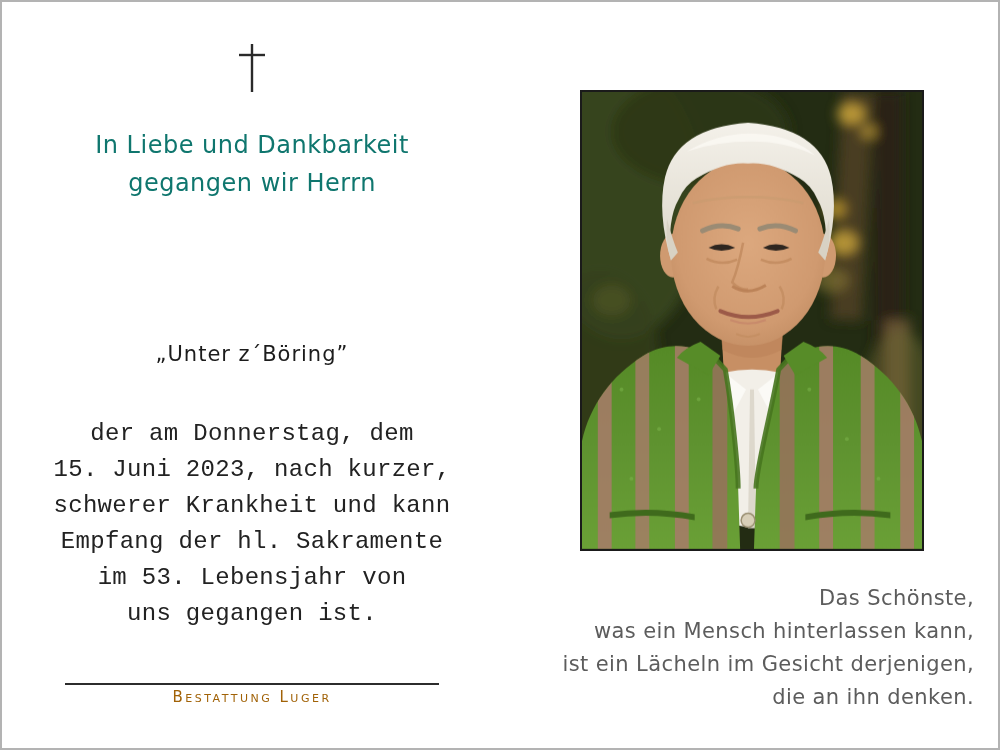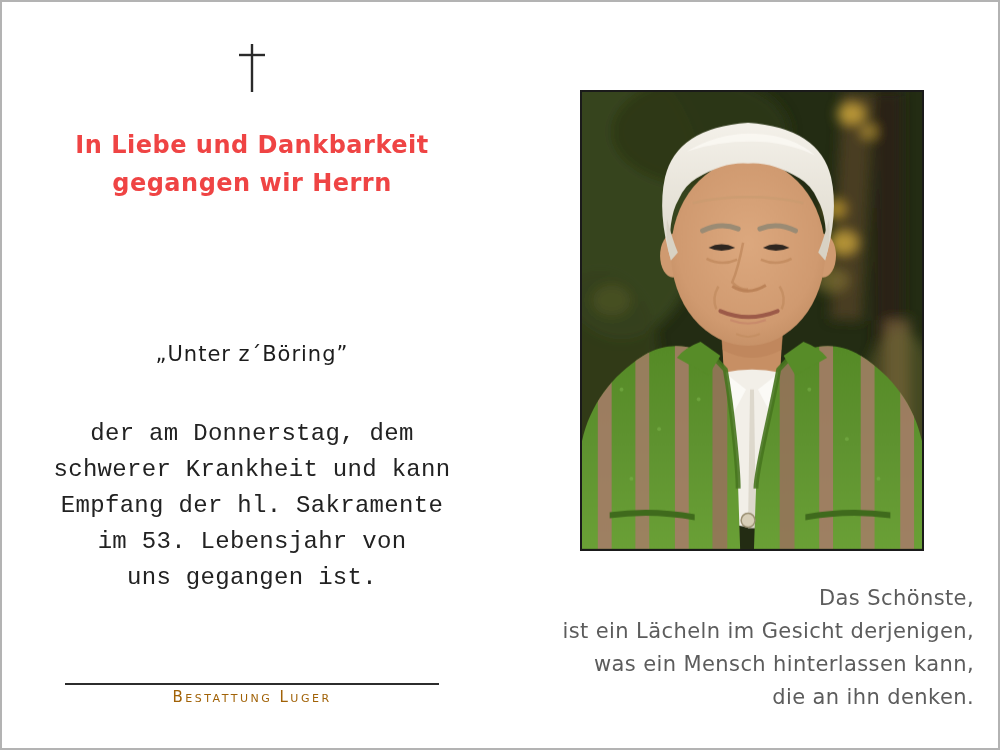--- a/index.html
+++ b/index.html
@@ -19,23 +19,22 @@
     position: absolute;
     left: 40px; top: 0; width: 420px; height: 750px;
     text-align: center;
   }
   .cross-wrap {
     position: absolute; left: 0; top: 40px; width: 420px;
     display: flex; justify-content: center;
   }
   .intro {
     position: absolute; left: 0; top: 124px; width: 420px;
-    font-size: 24px; line-height: 38px; color: #ef4444;
+    font-size: 24px; line-height: 38px; color: #0f766e;
     letter-spacing: 0.5px;
-    font-weight: bold;
   }
   .deceased-name {
     position: absolute; left: -20px; top: 248px; width: 460px;
     font-size: 49px; line-height: 58px; color: #141414;
     letter-spacing: 1px; white-space: nowrap;
   }
   .nickname {
     position: absolute; left: 0; top: 340px; width: 420px;
     font-size: 21px; color: #1c1c1c; letter-spacing: 1px;
   }
@@ -88,20 +87,21 @@
     <div class="intro">
       <span class="line">In Liebe und Dankbarkeit</span>
       <span class="line">gegangen wir Herrn</span>
     </div>
 
 
     <div class="nickname">„Unter z´Böring”</div>
 
     <div class="obituary">
       <span class="line">der am Donnerstag, dem</span>
+      <span class="line">15. Juni 2023, nach kurzer,</span>
       <span class="line">schwerer Krankheit und kann</span>
       <span class="line">Empfang der hl. Sakramente</span>
       <span class="line">im 53. Lebensjahr von</span>
       <span class="line">uns gegangen ist.</span>
     </div>
 
     <div class="footer-rule"></div>
     <div class="funeral-home">Bestattung Luger</div>
   </div>
 
@@ -220,18 +220,18 @@
                Q250,128 238,108 Q232,94 220,87 Q192,70 168,72 Q144,70 116,87
                Q104,94 98,108 Q86,128 90,170 Z" fill="url(#hairGrad)"></path>
       <path d="M106,60 Q140,40 176,42 Q214,44 236,64 Q206,50 172,50 Q136,50 106,60 Z" fill="#fbf9f4" opacity="0.8"></path>
       <path d="M90,170 Q84,150 86,128 Q92,150 97,162 Z" fill="#d8d2c4"></path>
       <path d="M246,170 Q252,150 250,128 Q244,150 239,162 Z" fill="#d8d2c4"></path>
     </svg>
   </div>
 
   <div class="quote">
     <span class="line">Das Schönste,</span>
+    <span class="line">was ein Mensch hinterlassen kann,</span>
     <span class="line">ist ein Lächeln im Gesicht derjenigen,</span>
-    <span class="line">was ein Mensch hinterlassen kann,</span>
     <span class="line">die an ihn denken.</span>
   </div>
 
 </div>
 
 </body></html>

